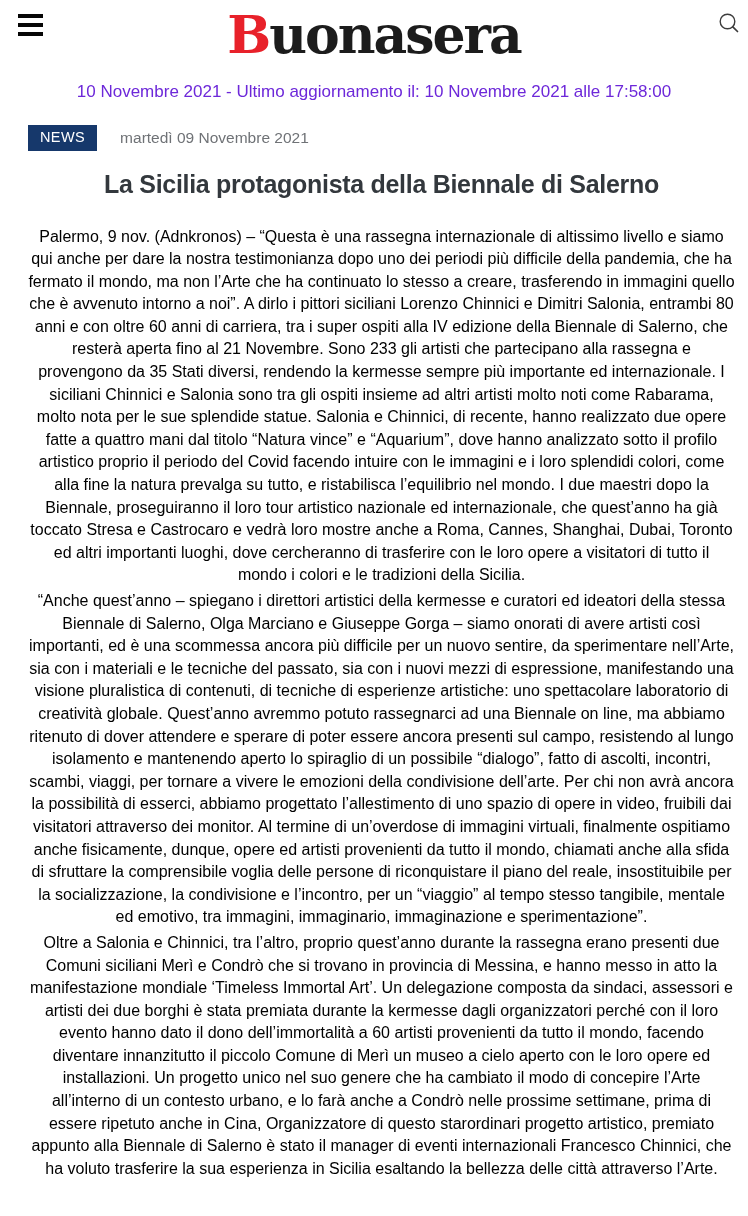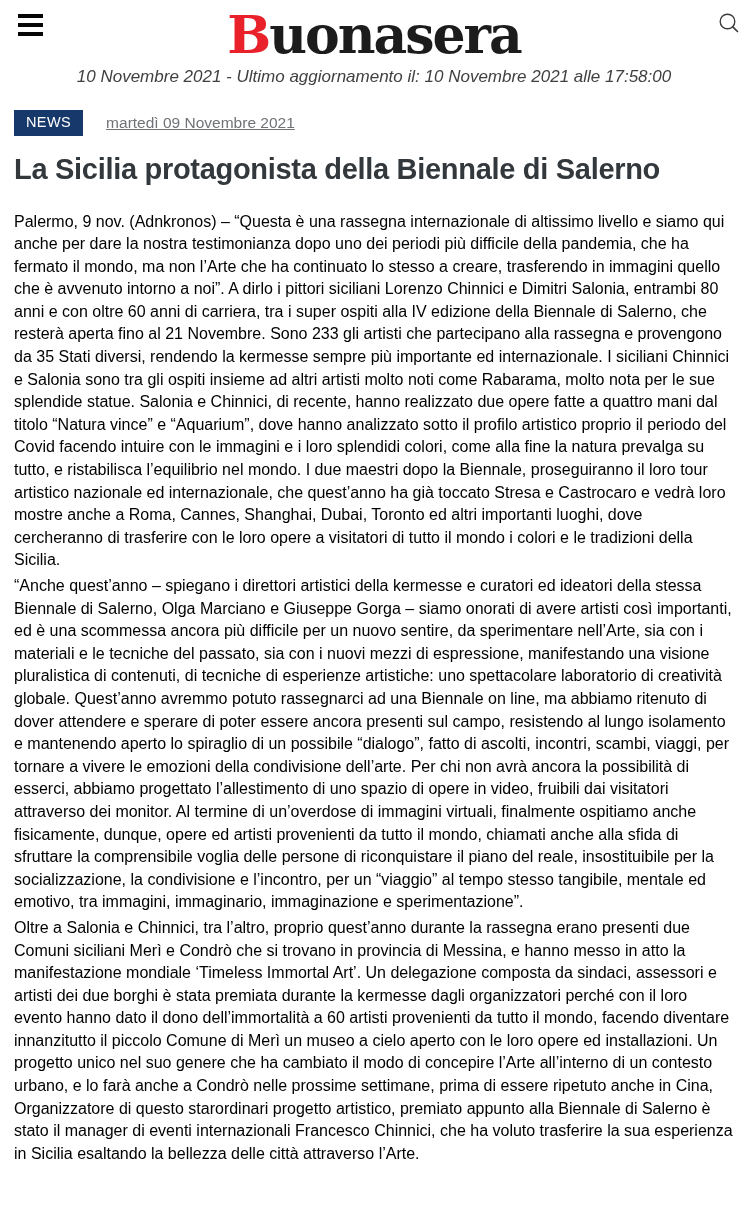--- a/index.html
+++ b/index.html
@@ -34,40 +34,40 @@
   .logo .accent { color: #e8212a; }
 
   .search-button {
     position: absolute; right: 5px; top: 11px;
     width: 28px; height: 28px;
     border: none; background: transparent; padding: 0; cursor: pointer;
   }
 
   
   .date-line {
-    margin-top: 1px; text-align: center;
-    font-size: 17px; color: #404040; font-style: italic;
+    margin-top: 16px; text-align: center;
+    font-size: 17px; color: #6d28d9;
   }
 
   
-  .article { padding: 0 13px 0 14px; }
+  .article { padding: 0 13px 0 28px; text-align: center; }
 
   .article-meta { margin-top: 23px; display: flex; align-items: center; }
   .category-badge {
     display: inline-block;
     background: #16386b; color: #ffffff;
     font-size: 14.5px; line-height: 1;
     padding: 5px 12px 6px; letter-spacing: 0.4px;
     cursor: pointer;
   }
-  .published-date { margin-left: 23px; color: #6f7276; font-size: 15.5px; text-decoration: underline; }
+  .published-date { margin-left: 23px; color: #6f7276; font-size: 15.5px; }
 
   .headline {
     margin: 16px 0 0;
-    font-size: 29px; line-height: 34px; font-weight: 700;
+    font-size: 25px; line-height: 34px; font-weight: 700;
     color: #33383d; letter-spacing: -0.3px;
   }
 
   .article p {
     margin: 25px 0 0;
     font-size: 16px; line-height: 22.6px;
     color: #000000;
   }
   .article p + p { margin-top: 3px; }
 </style>

